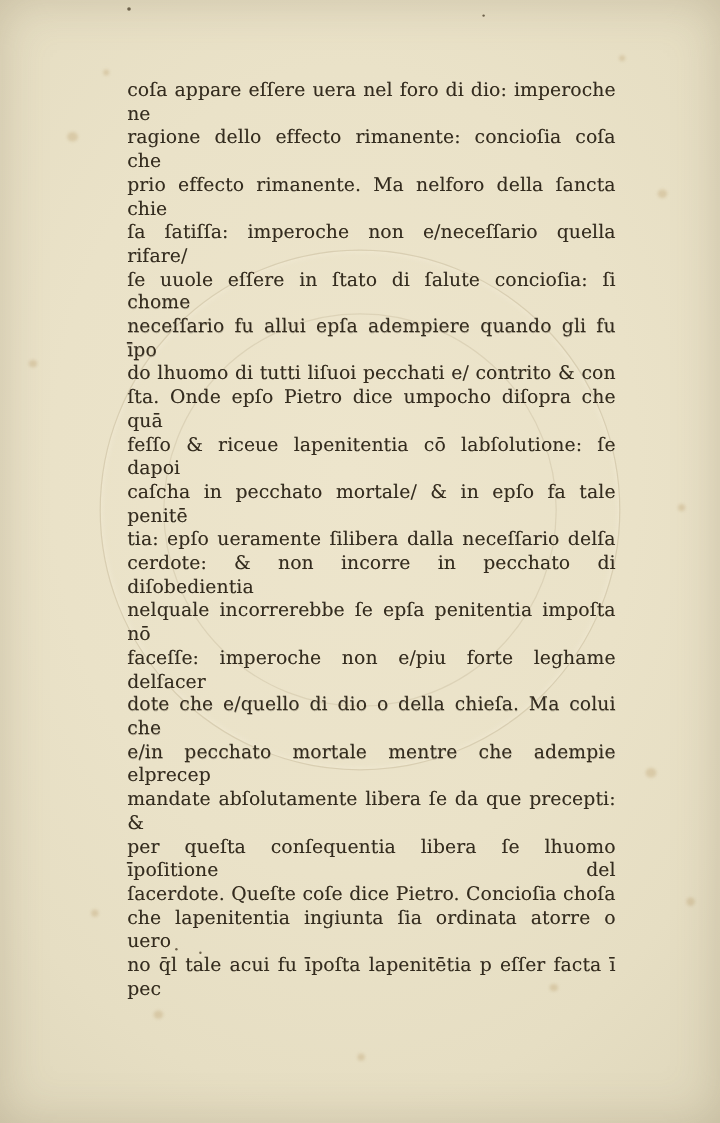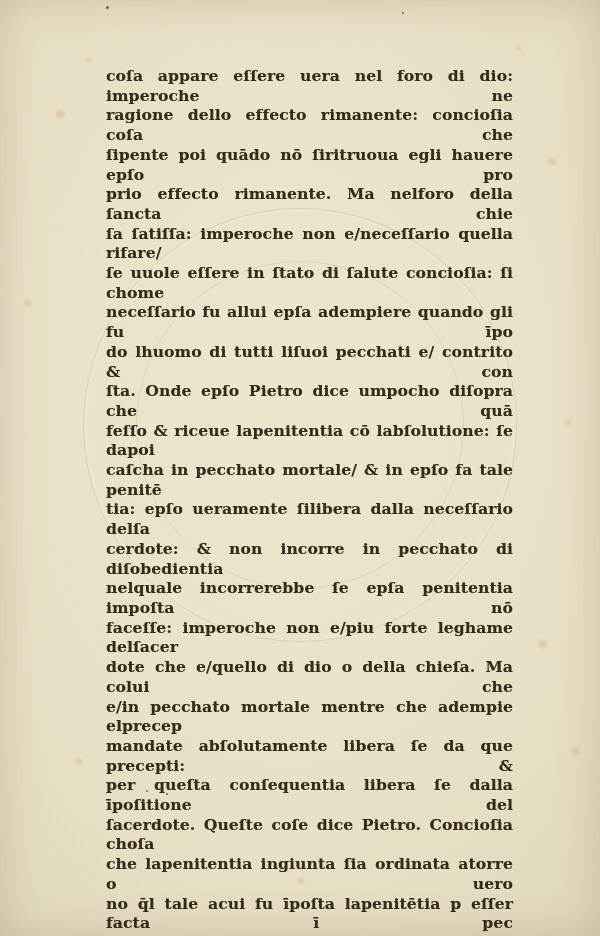--- a/index.html
+++ b/index.html
@@ -11,21 +11,20 @@
   }
   .page {
     position: relative;
     width: 600px;
     height: 936px;
     overflow: hidden;
     background:
       radial-gradient(ellipse 90% 80% at 48% 42%,
         #ede5cc 0%, #eae2c8 45%, #e6dec3 70%, #dcd4b8 100%);
     box-shadow: inset 0 0 40px rgba(120,105,75,0.25);
-    font-weight: bold;
   }
   
   .stamp-circle {
     position: absolute;
     border-radius: 50%;
     pointer-events: none;
   }
   .stamp-outer {
     left: 83px; top: 208px; width: 432px; height: 432px;
     border: 1.5px solid rgba(145,125,85,0.20);
@@ -90,36 +89,35 @@
     <div class="fox" style="left:572px; top:748px; width:7px;  height:7px;"></div>
     <div class="speck" style="left:106px; top:6px;  width:3px; height:3px;"></div>
     <div class="speck" style="left:402px; top:12px; width:2px; height:2px;"></div>
     <div class="speck" style="left:146px; top:790px; width:2px; height:2px;"></div>
     <div class="speck" style="left:166px; top:793px; width:2px; height:2px;"></div>
   </div>
 
   <div class="text-block">
     <div class="line">coſa appare eſſere uera nel foro di dio: imperoche ne</div>
     <div class="line">ragione dello effecto rimanente: concioſia coſa che</div>
-    <div class="line">ſipente poi quādo nō ſiritruoua egli hauere epſo pro</div>
     <div class="line">prio effecto rimanente. Ma nelforo della ſancta chie</div>
     <div class="line">ſa ſatiſſa: imperoche non e/neceſſario quella rifare/</div>
     <div class="line">ſe uuole eſſere in ſtato di ſalute concioſia: ſi chome</div>
     <div class="line">neceſſario fu allui epſa adempiere quando gli fu īpo</div>
     <div class="line">do lhuomo di tutti liſuoi pecchati e/ contrito &amp; con</div>
     <div class="line">ſta. Onde epſo Pietro dice umpocho diſopra che quā</div>
     <div class="line">feſſo &amp; riceue lapenitentia cō labſolutione: ſe dapoi</div>
     <div class="line">caſcha in pecchato mortale/ &amp; in epſo fa tale penitē</div>
     <div class="line">tia: epſo ueramente ſilibera dalla neceſſario delſa</div>
     <div class="line">cerdote: &amp; non incorre in pecchato di diſobedientia</div>
     <div class="line">nelquale incorrerebbe ſe epſa penitentia impoſta nō</div>
     <div class="line">faceſſe: imperoche non e/piu forte leghame delſacer</div>
     <div class="line">dote che e/quello di dio o della chieſa. Ma colui che</div>
     <div class="line">e/in pecchato mortale mentre che adempie elprecep</div>
     <div class="line">mandate abſolutamente libera ſe da que precepti: &amp;</div>
-    <div class="line">per queſta conſequentia libera ſe dalla īpoſitione del</div>
+    <div class="line">per queſta conſequentia libera ſe lhuomo īpoſitione del</div>
     <div class="line">ſacerdote. Queſte coſe dice Pietro. Concioſia choſa</div>
     <div class="line">che lapenitentia ingiunta ſia ordinata atorre o uero</div>
     <div class="line">no q̄l tale acui fu īpoſta lapenitētia p eſſer facta ī pec</div>
 
   </div>
 
 </div>
 
 </body></html>

